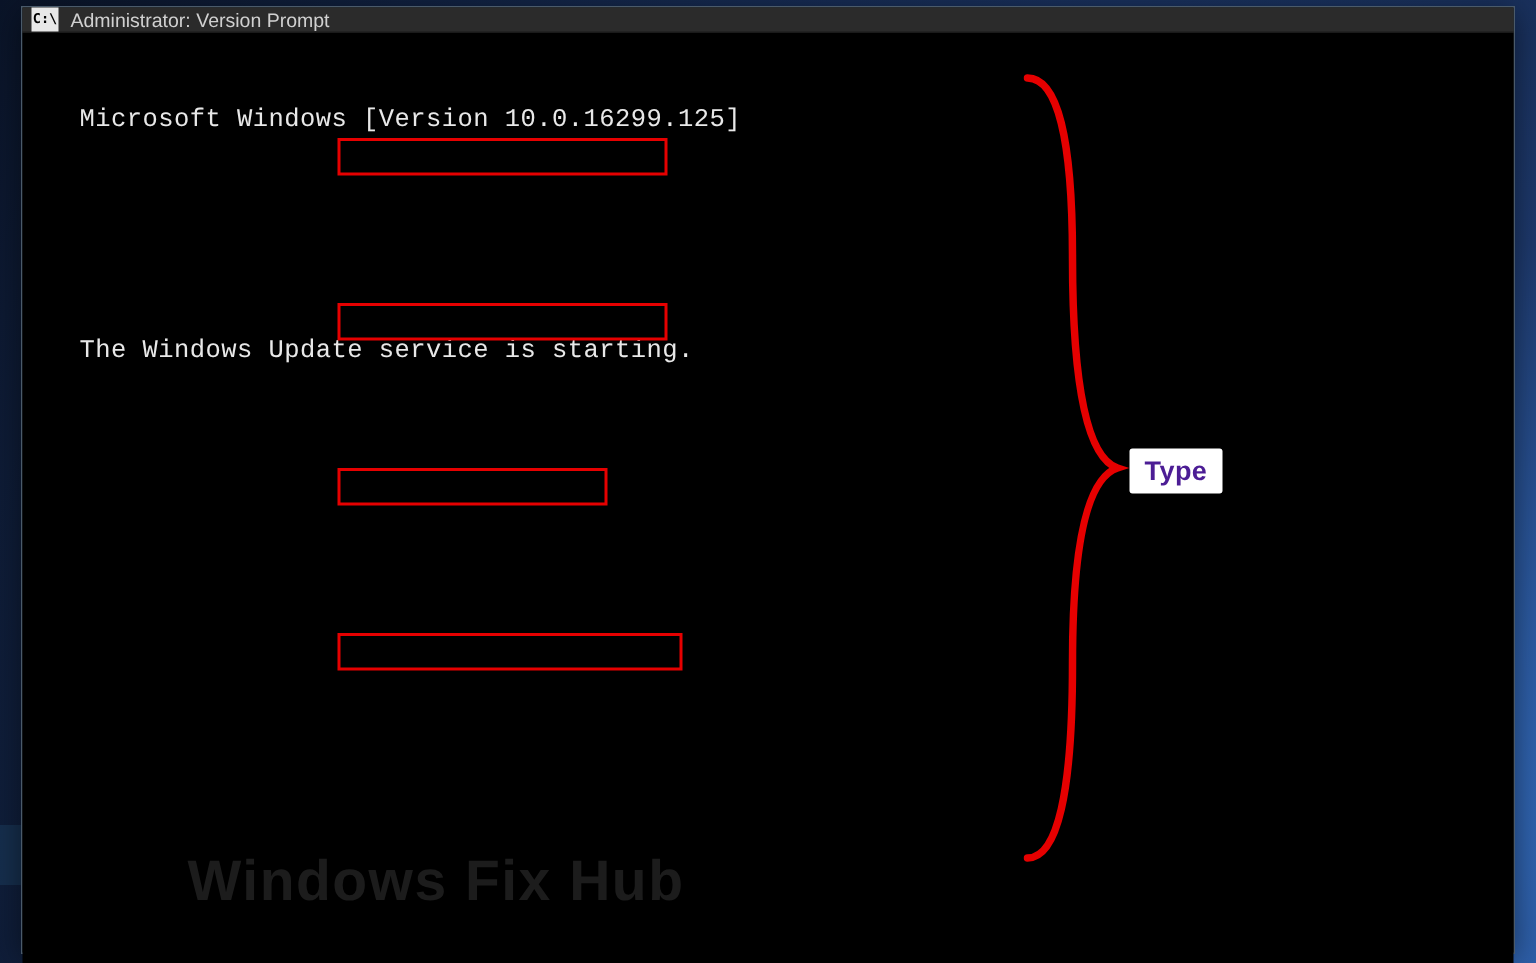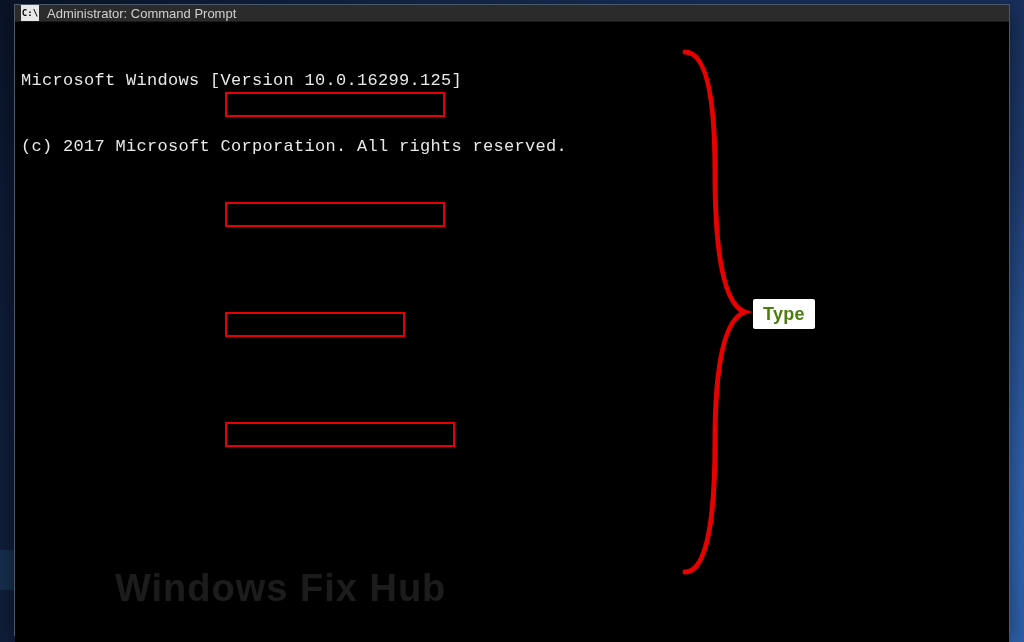--- a/index.html
+++ b/index.html
@@ -59,30 +59,30 @@
     background: #000;
     color: #e8e8e8;
     font-family: "Consolas", "Courier New", monospace;
     font-size: 17px;
     line-height: 22px;
     padding: 4px 6px;
     white-space: pre;
     position: relative;
     letter-spacing: 0.3px;
   }
-  .terminal-line { display: block; }
+  .terminal-line { display: block; margin-left: 32px; }
   .highlight-box {
     position: absolute;
     border: 2px solid #e60000;
     pointer-events: none;
   }
   .annotation-label {
     position: absolute;
     background: #fff;
-    color: #4d7c0f;
+    color: #4c1d95;
     font-family: Arial, sans-serif;
     font-weight: bold;
     font-size: 18px;
     padding: 4px 10px;
     border-radius: 2px;
   }
   .brace-svg {
     position: absolute;
     pointer-events: none;
   }
@@ -100,28 +100,28 @@
 <body>
 
 <div class="desktop-accent"></div>
 
 <div class="cmd-window">
 
   <div class="titlebar">
     <div class="titlebar-icon">
       <span>C:\</span>
     </div>
-    <span>Administrator: Command Prompt</span>
+    <span>Administrator: Version Prompt</span>
   </div>
 
   <div class="terminal">
     <span class="terminal-line">Microsoft Windows [Version 10.0.16299.125]</span>
-    <span class="terminal-line">(c) 2017 Microsoft Corporation. All rights reserved.</span>
     <span class="terminal-line"> </span>
 
+    <span class="terminal-line">The Windows Update service is starting.</span>
     <span class="terminal-line"> </span>
     <span class="terminal-line"> </span>
 
     
     
     
     
     
 
     
@@ -144,16 +144,16 @@
     <div class="highlight-box" style="left:210px; top:290px; width:180px; height:25px;"></div>
     <div class="highlight-box" style="left:210px; top:400px; width:230px; height:25px;"></div>
 
     
     <svg class="brace-svg" style="left:660px; top:20px;" width="80" height="540" viewBox="0 0 80 540">
       <path d="M 10 10 Q 40 10 40 130 Q 40 260 70 270 Q 40 280 40 400 Q 40 530 10 530" stroke="#e60000" stroke-width="5" fill="none" stroke-linecap="round"></path>
     </svg>
 
     <div class="annotation-label" style="left:738px; top:277px;">Type</div>
 
-    <div class="watermark" style="left:100px; top:555px;">Windows Fix Hub</div>
+    <div class="watermark" style="left:110px; top:555px;">Windows Fix Hub</div>
   </div>
 
 </div>
 
 </body></html>

